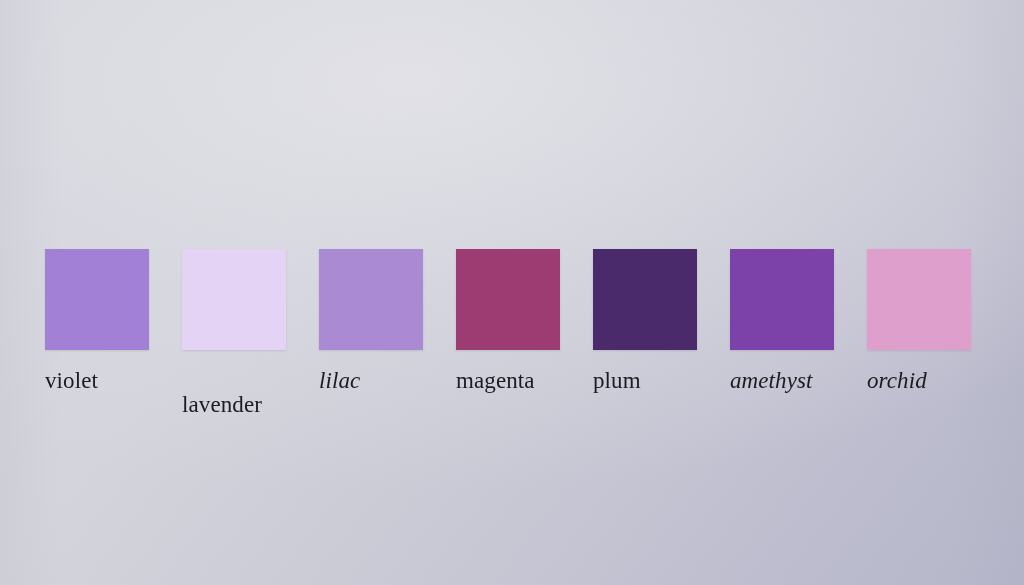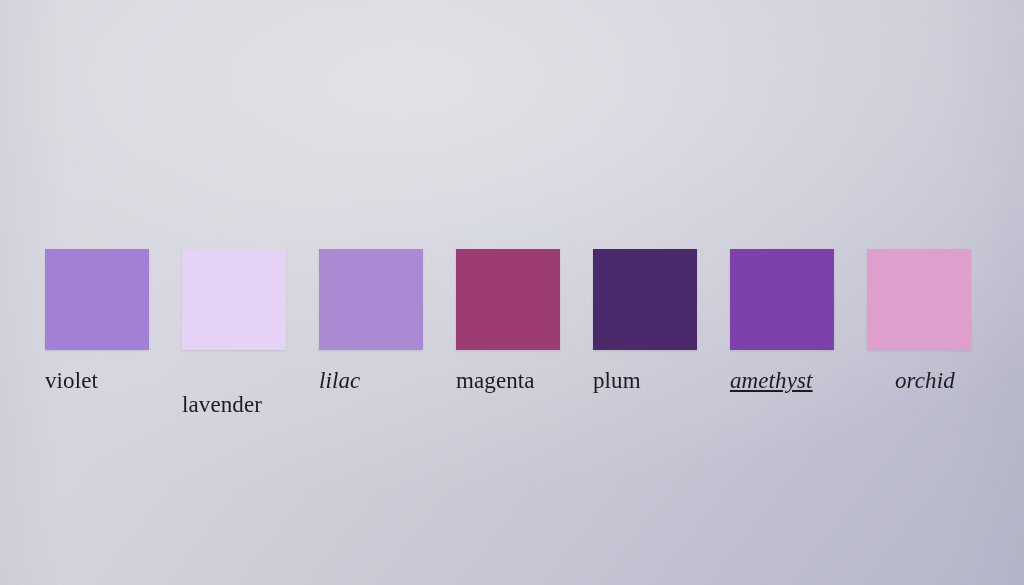--- a/index.html
+++ b/index.html
@@ -106,23 +106,23 @@
       <div class="swatch-label" style="color: rgb(28, 27, 32);">magenta</div>
     </div>
 
     <div class="swatch-item">
       <div class="swatch-chip" style="background-color: rgb(75, 42, 107);"></div>
       <div class="swatch-label" style="color: rgb(28, 27, 32);">plum</div>
     </div>
 
     <div class="swatch-item">
       <div class="swatch-chip" style="background-color: rgb(125, 66, 169);"></div>
-      <div class="swatch-label italic" style="color: rgb(28, 27, 32); text-decoration: underline;">amethyst</div>
+      <div class="swatch-label italic" style="color: rgb(28, 27, 32);">amethyst</div>
     </div>
 
     <div class="swatch-item">
       <div class="swatch-chip" style="background-color: rgb(222, 159, 205);"></div>
-      <div class="swatch-label italic" style="color: rgb(28, 27, 32); margin-left: 28px;">orchid</div>
+      <div class="swatch-label italic" style="color: rgb(28, 27, 32);">orchid</div>
     </div>
 
 
   </div>
 </div>
 
 </body></html>

